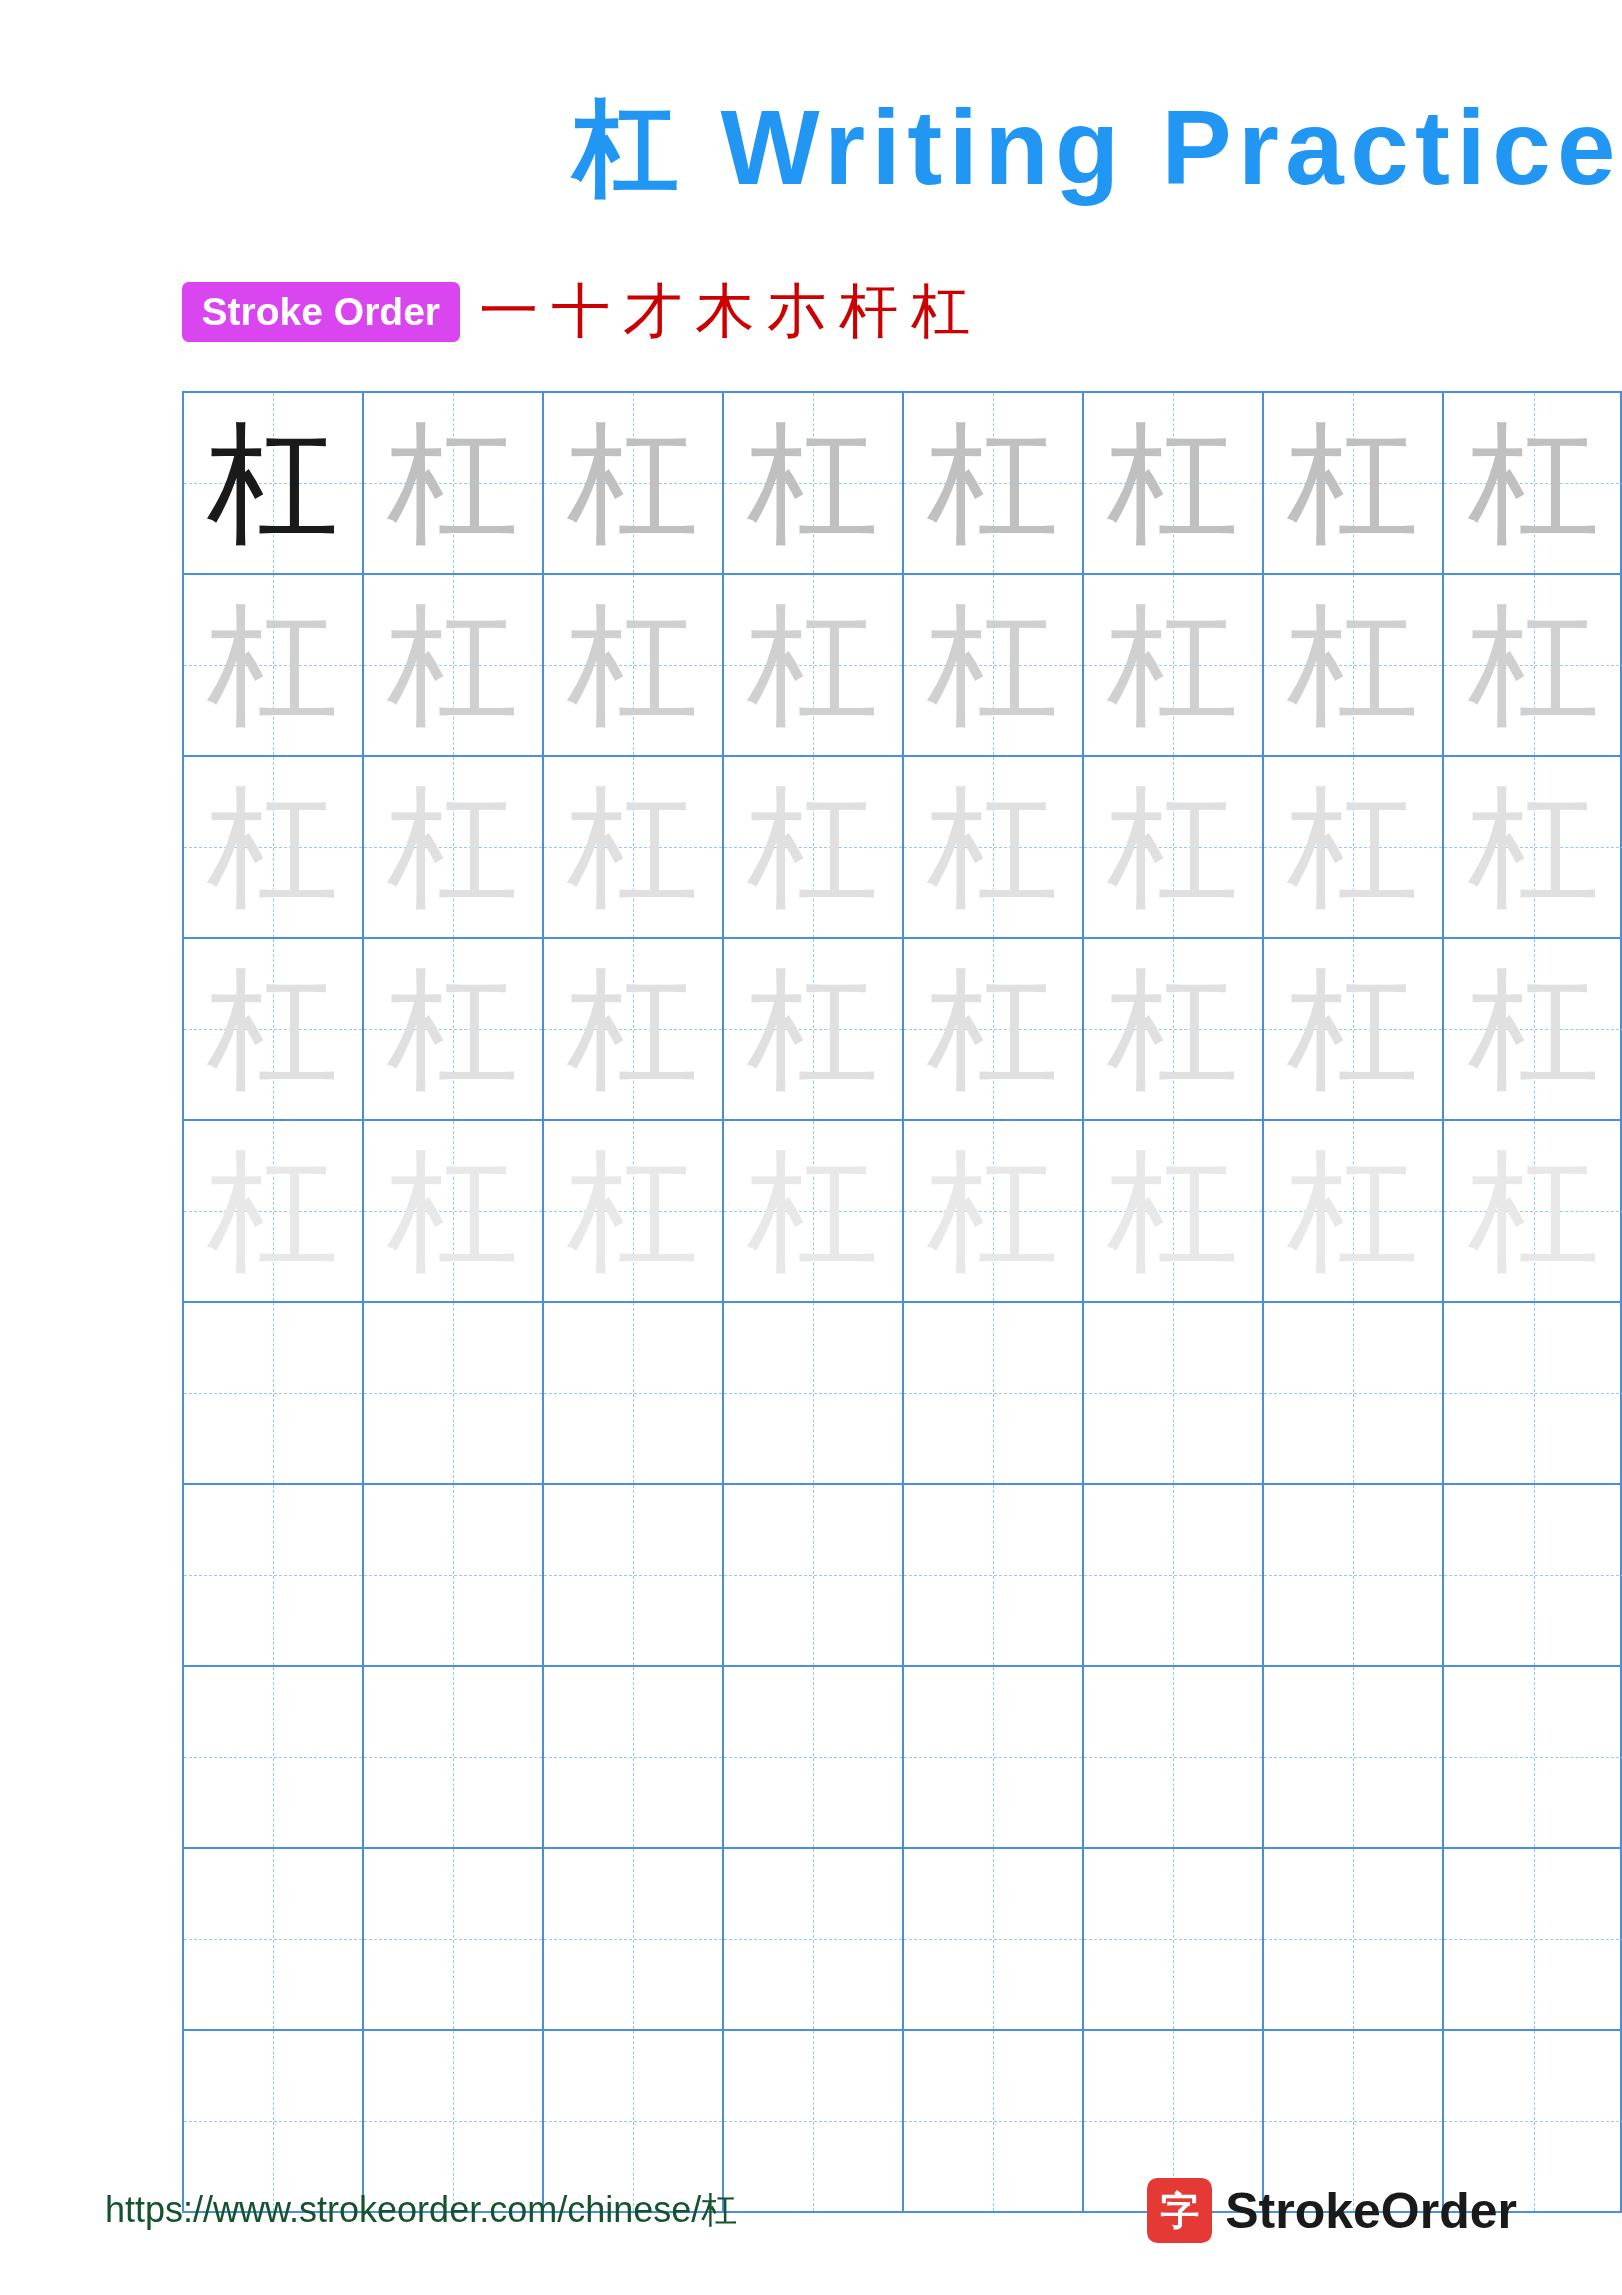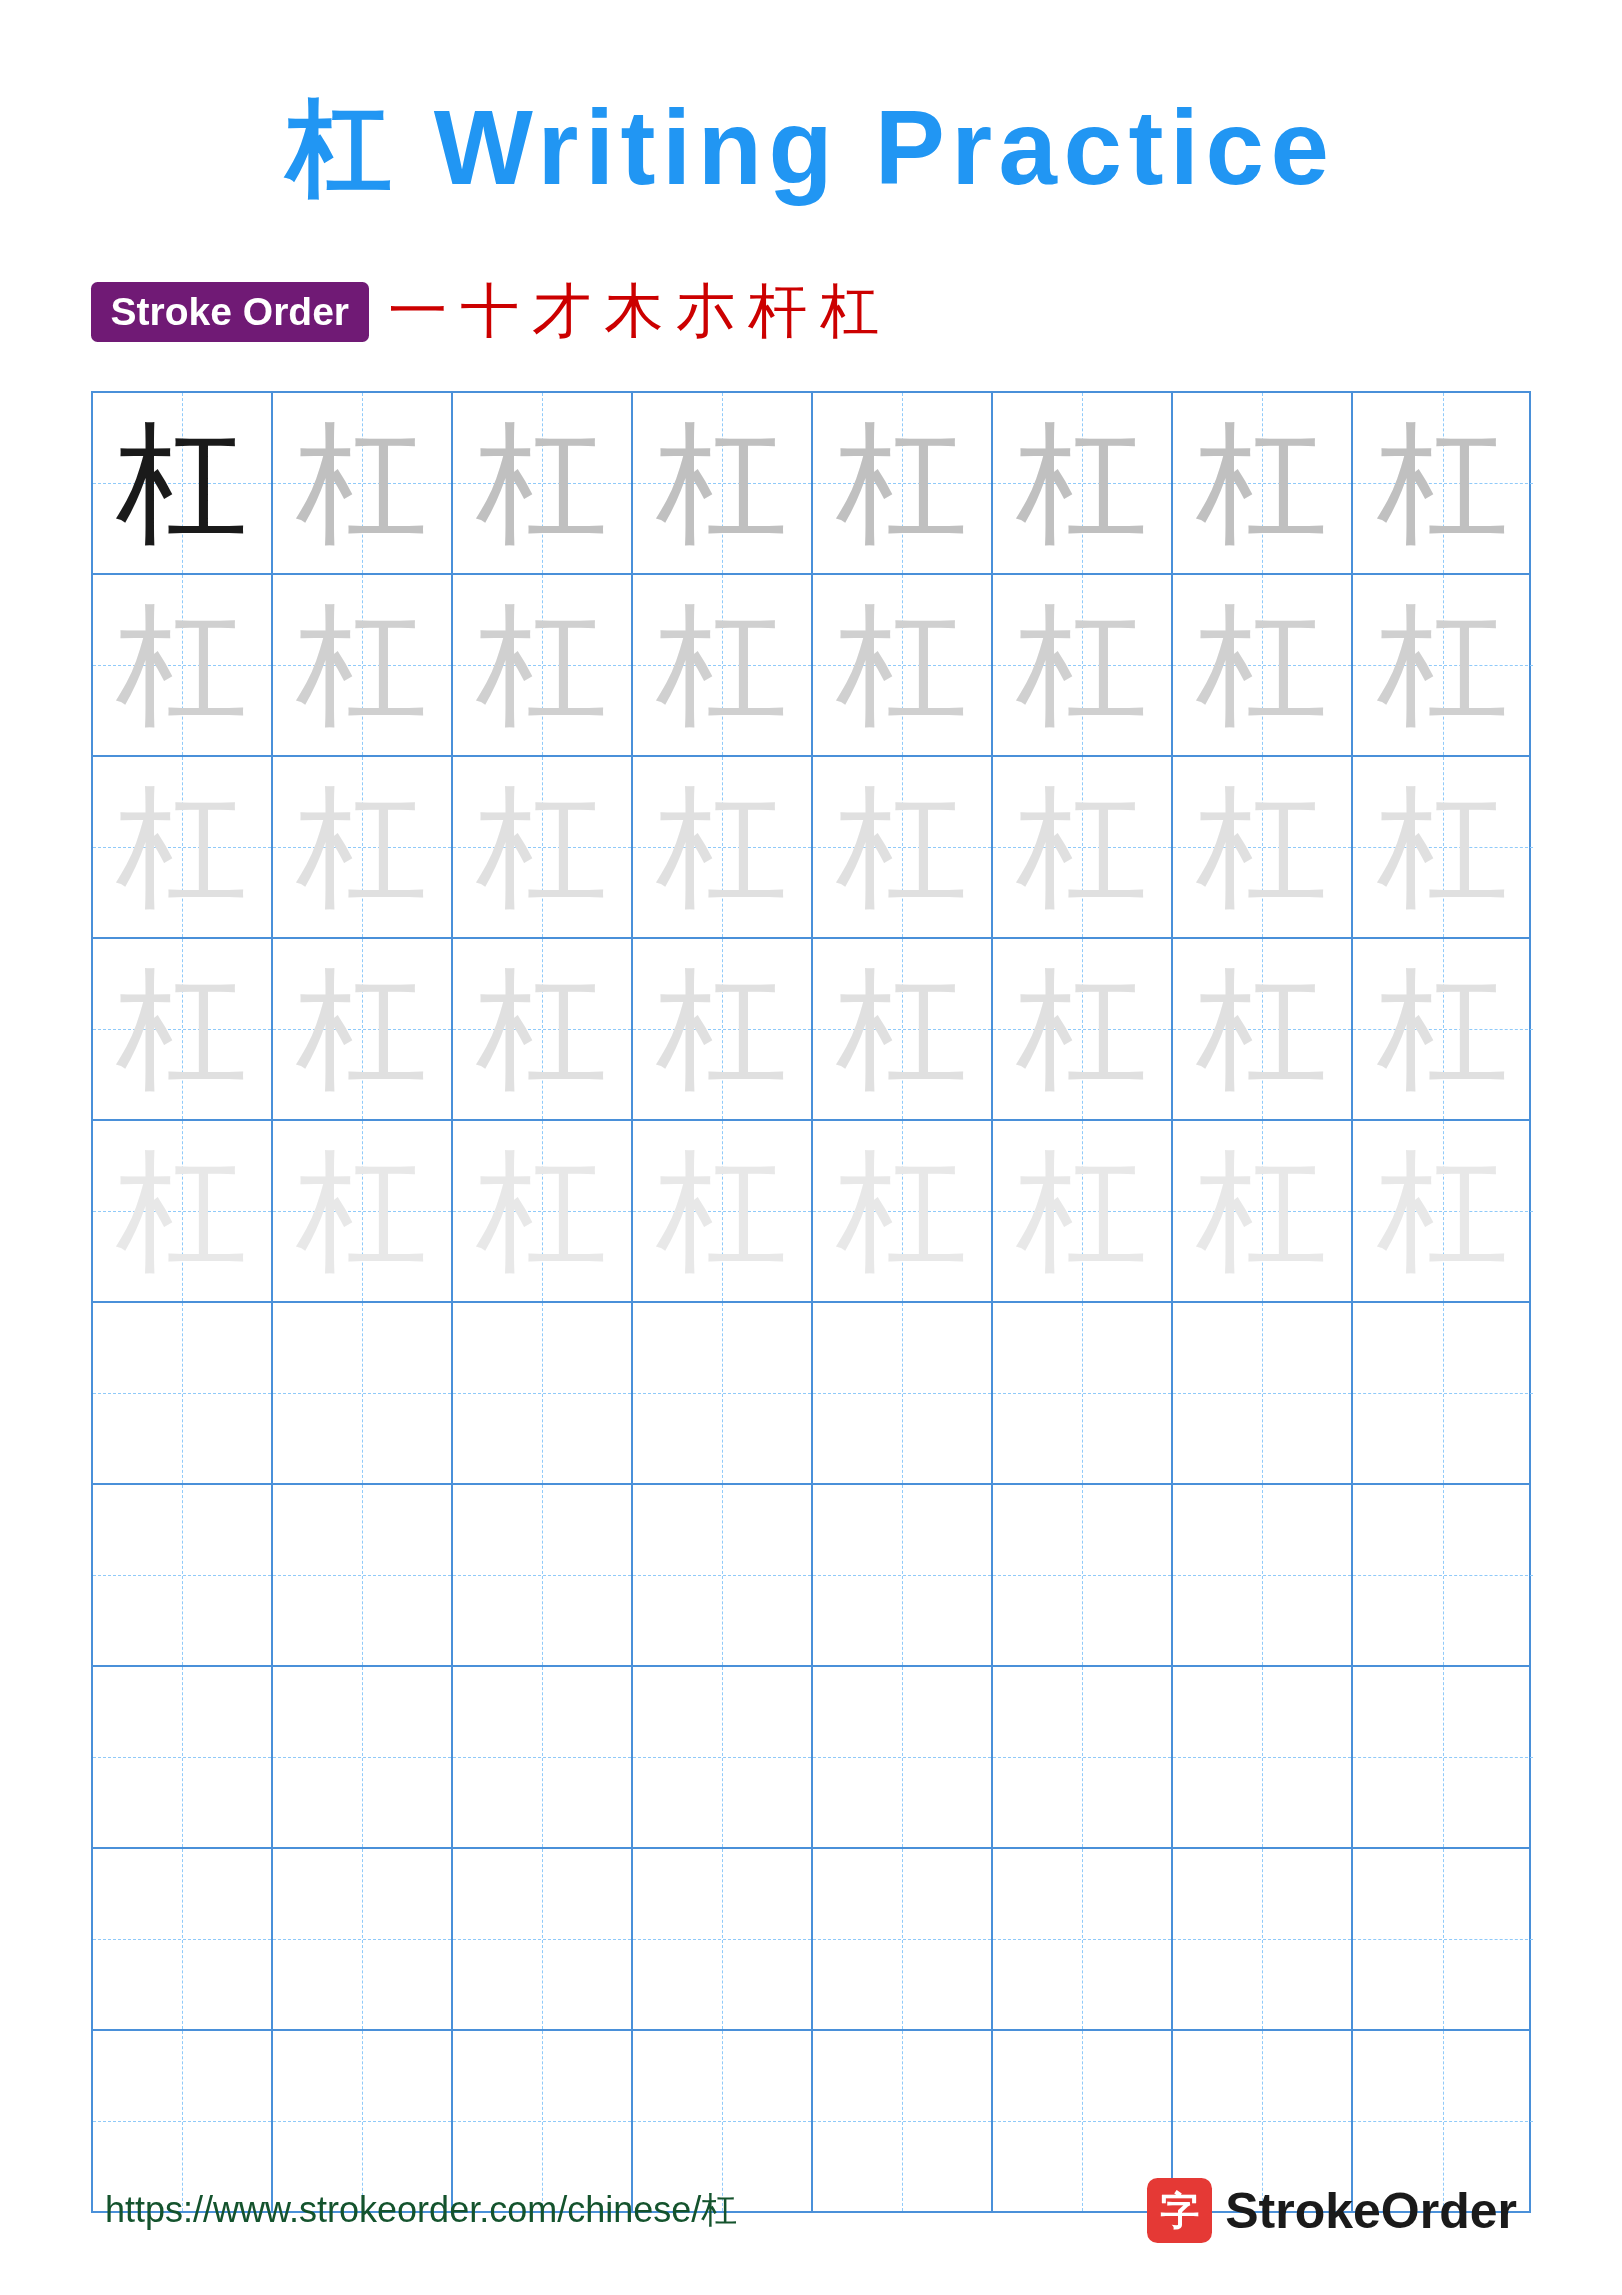--- a/index.html
+++ b/index.html
@@ -13,42 +13,42 @@
       overflow: hidden;
     }
 
     .page {
       width: 1622px;
       height: 2295px;
       background: white;
       position: relative;
       display: flex;
       flex-direction: column;
-      align-items: center;
+      align-items: flex-end;
     }
 
     .title {
       margin-top: 79px;
       font-size: 105px;
       font-weight: bold;
       color: #2196F3;
       font-family: Arial, sans-serif;
       letter-spacing: 6.5px;
     }
 
     .stroke-order-row {
       margin-top: 52px;
       display: flex;
       align-items: center;
       gap: 19.6px;
       width: 1440px;
     }
 
     .stroke-order-badge {
-      background: #701a75;
+      background: #d946ef;
       color: white;
       font-size: 39px;
       font-family: Arial, sans-serif;
       font-weight: bold;
       padding: 7.9px 19.6px;
       border-radius: 6.5px;
       white-space: nowrap;
     }
 
     .stroke-sequence {

